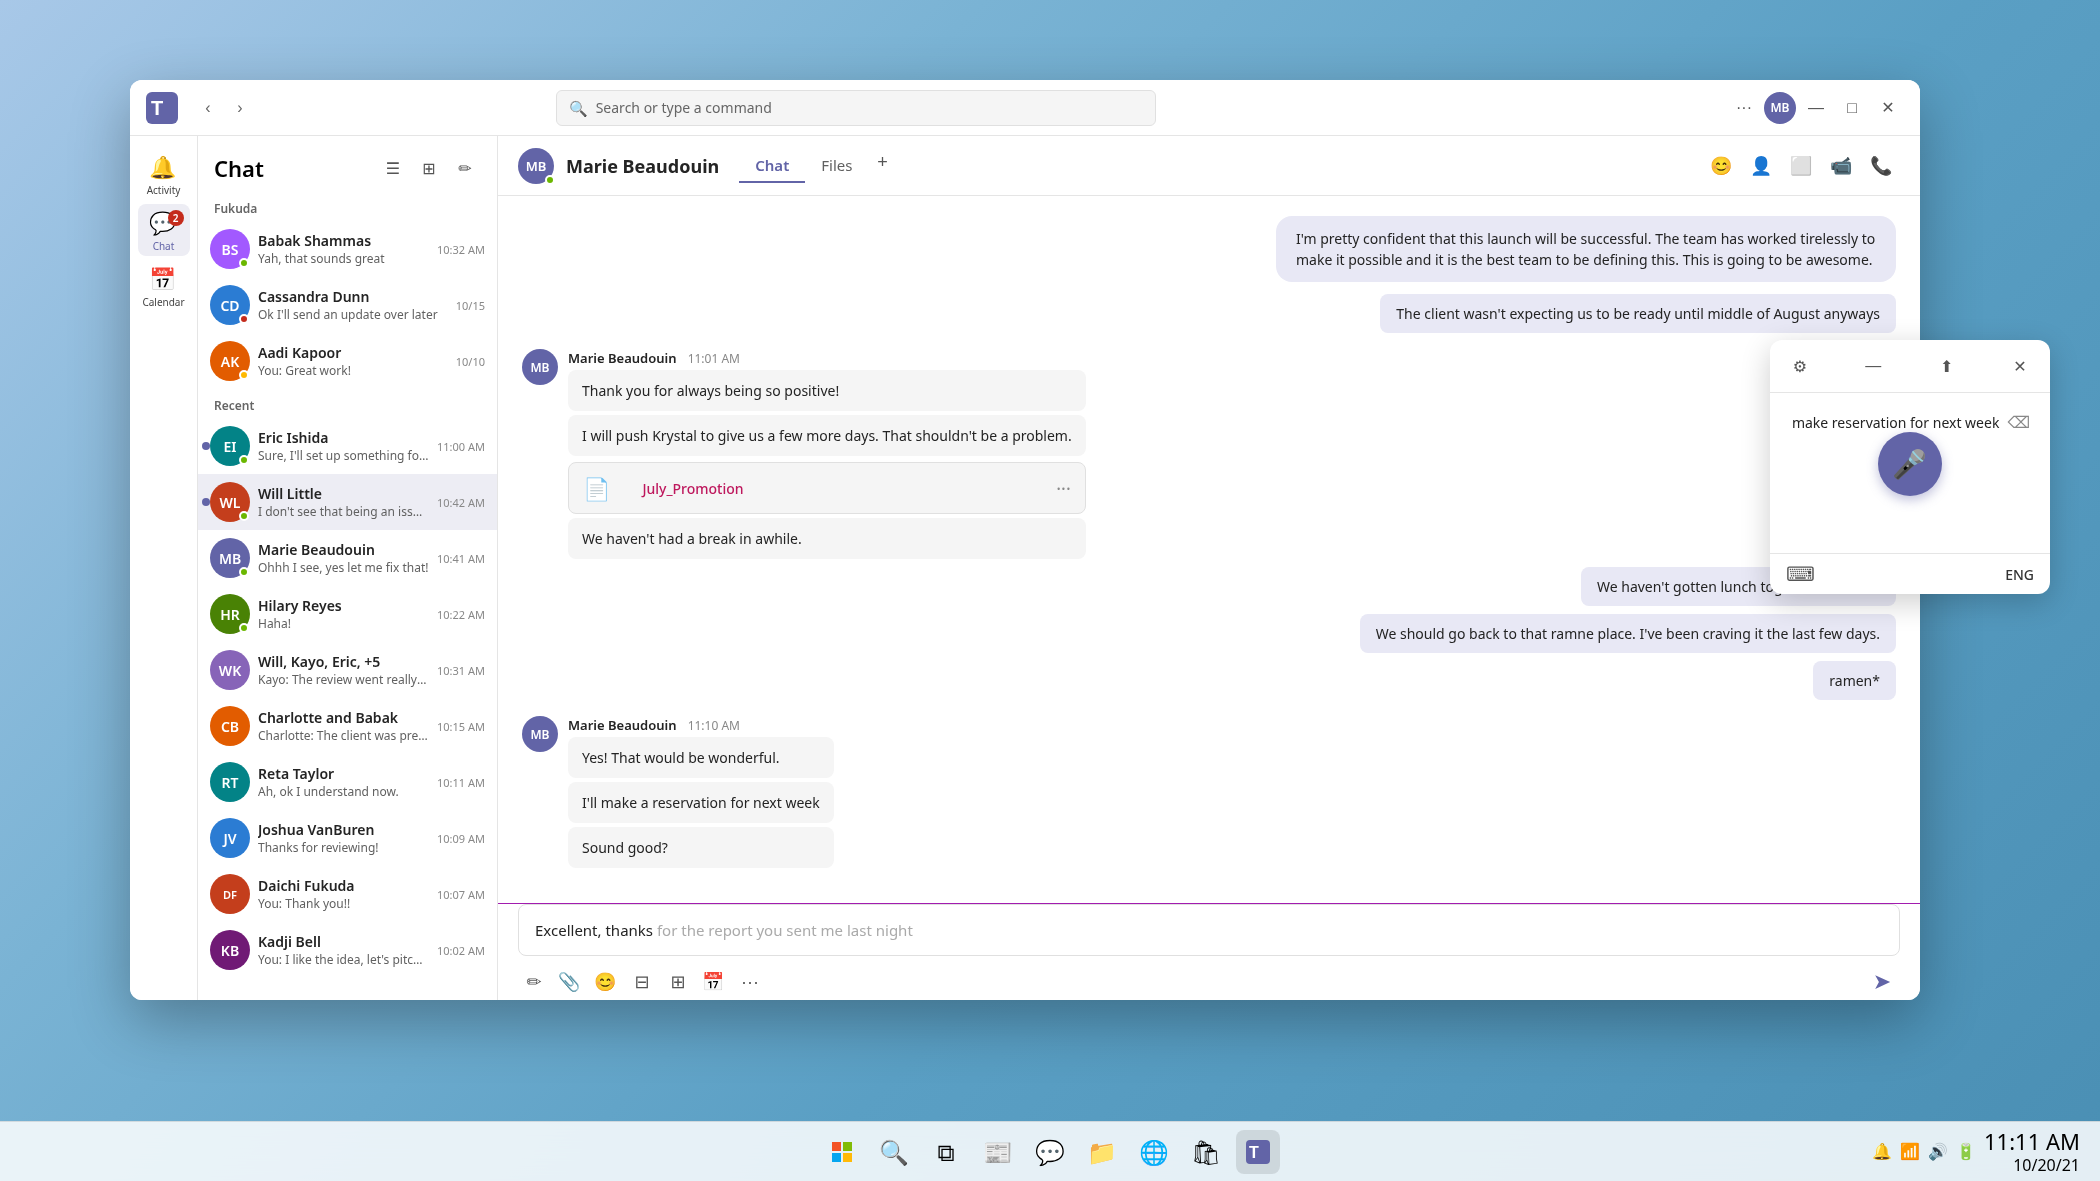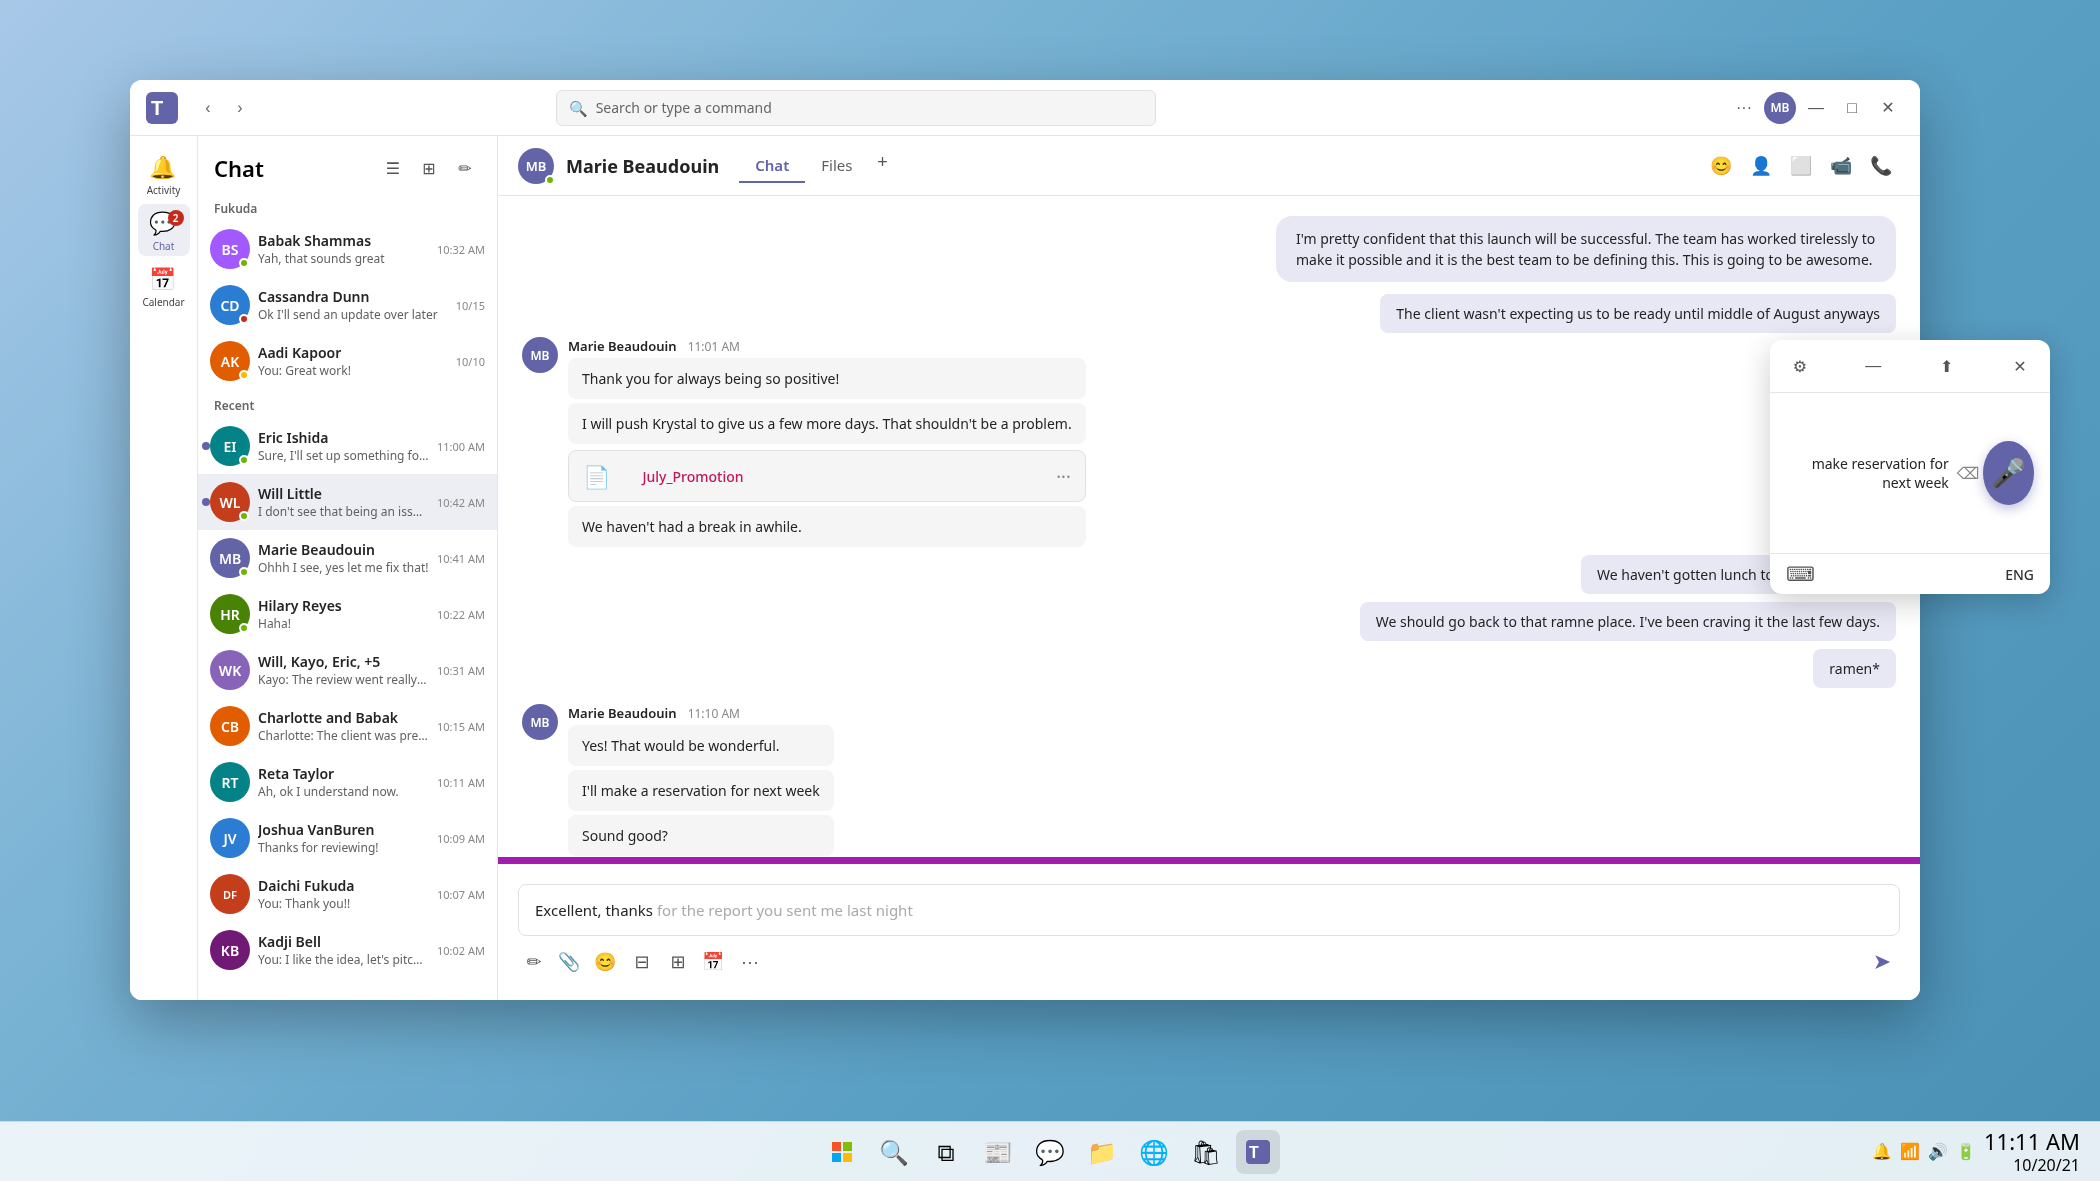--- a/index.html
+++ b/index.html
@@ -313,22 +313,22 @@
     .standalone-msg-bubble {
       background: #e8e8f5;
       border-radius: 8px;
       padding: 10px 16px;
       font-size: 15px;
       color: #242424;
     }
 
     
     .message-input-area {
-      border-top: 7px solid #a21caf;
-      padding: 20px 20px;
+      border-top: 1px solid #a21caf;
+      padding: 0 20px;
     }
     .message-input-box {
       border: 1px solid #e0e0e0;
       border-radius: 8px;
       padding: 12px 16px;
       min-height: 52px;
       font-size: 15px;
       color: #242424;
       display: flex;
       align-items: center;
@@ -377,21 +377,21 @@
     }
     .voice-popup-tool-btn {
       width: 28px; height: 28px;
       border: none; background: none; cursor: pointer;
       border-radius: 4px; font-size: 16px; color: #555;
       display: flex; align-items: center; justify-content: center;
     }
     .voice-popup-body {
       padding: 20px 16px;
       display: flex;
-      flex-direction: row;
+      flex-direction: column;
       align-items: center;
       min-height: 160px;
     }
     .mic-btn {
       width: 64px; height: 64px; border-radius: 50%;
       background: #6264a7;
       border: none; cursor: pointer;
       display: flex; align-items: center; justify-content: center;
       box-shadow: 0 4px 12px rgba(98,100,167,0.4);
     }
@@ -626,21 +626,21 @@
           <button class="tool-btn">📞</button>
         </div>
       </div>
 
       <div class="messages-area" style="display: flex; flex-direction: column;">
 
         <div style="align-self:flex-end;max-width:620px;margin-bottom:8px">
           <div class="standalone-msg-bubble" style="background:#e8e8f5;text-align:left;padding:12px 20px;font-size:14px;color:#242424;border-radius:16px;line-height:1.5">I'm pretty confident that this launch will be successful. The team has worked tirelessly to make it possible and it is the best team to be defining this. This is going to be awesome.</div>
         </div>
 
-        <div style="align-self:flex-end;max-width:620px;margin-bottom:0">
+        <div style="align-self:flex-end;max-width:620px;margin-bottom:12px">
           <div class="standalone-msg-bubble" style="background:#e8e8f5;padding:10px 16px;font-size:14px;color:#242424;border-radius:8px">The client wasn't expecting us to be ready until middle of August anyways</div>
         </div>
 
         <div class="msg-row">
           <div class="msg-sender-avatar" style="background:#6264a7">MB</div>
           <div class="msg-content">
             <div class="msg-meta">
               <span style="font-weight:600;color:#242424;font-size:13px">Marie Beaudouin</span>
               <span style="margin-left:8px">11:01 AM</span>
             </div>

